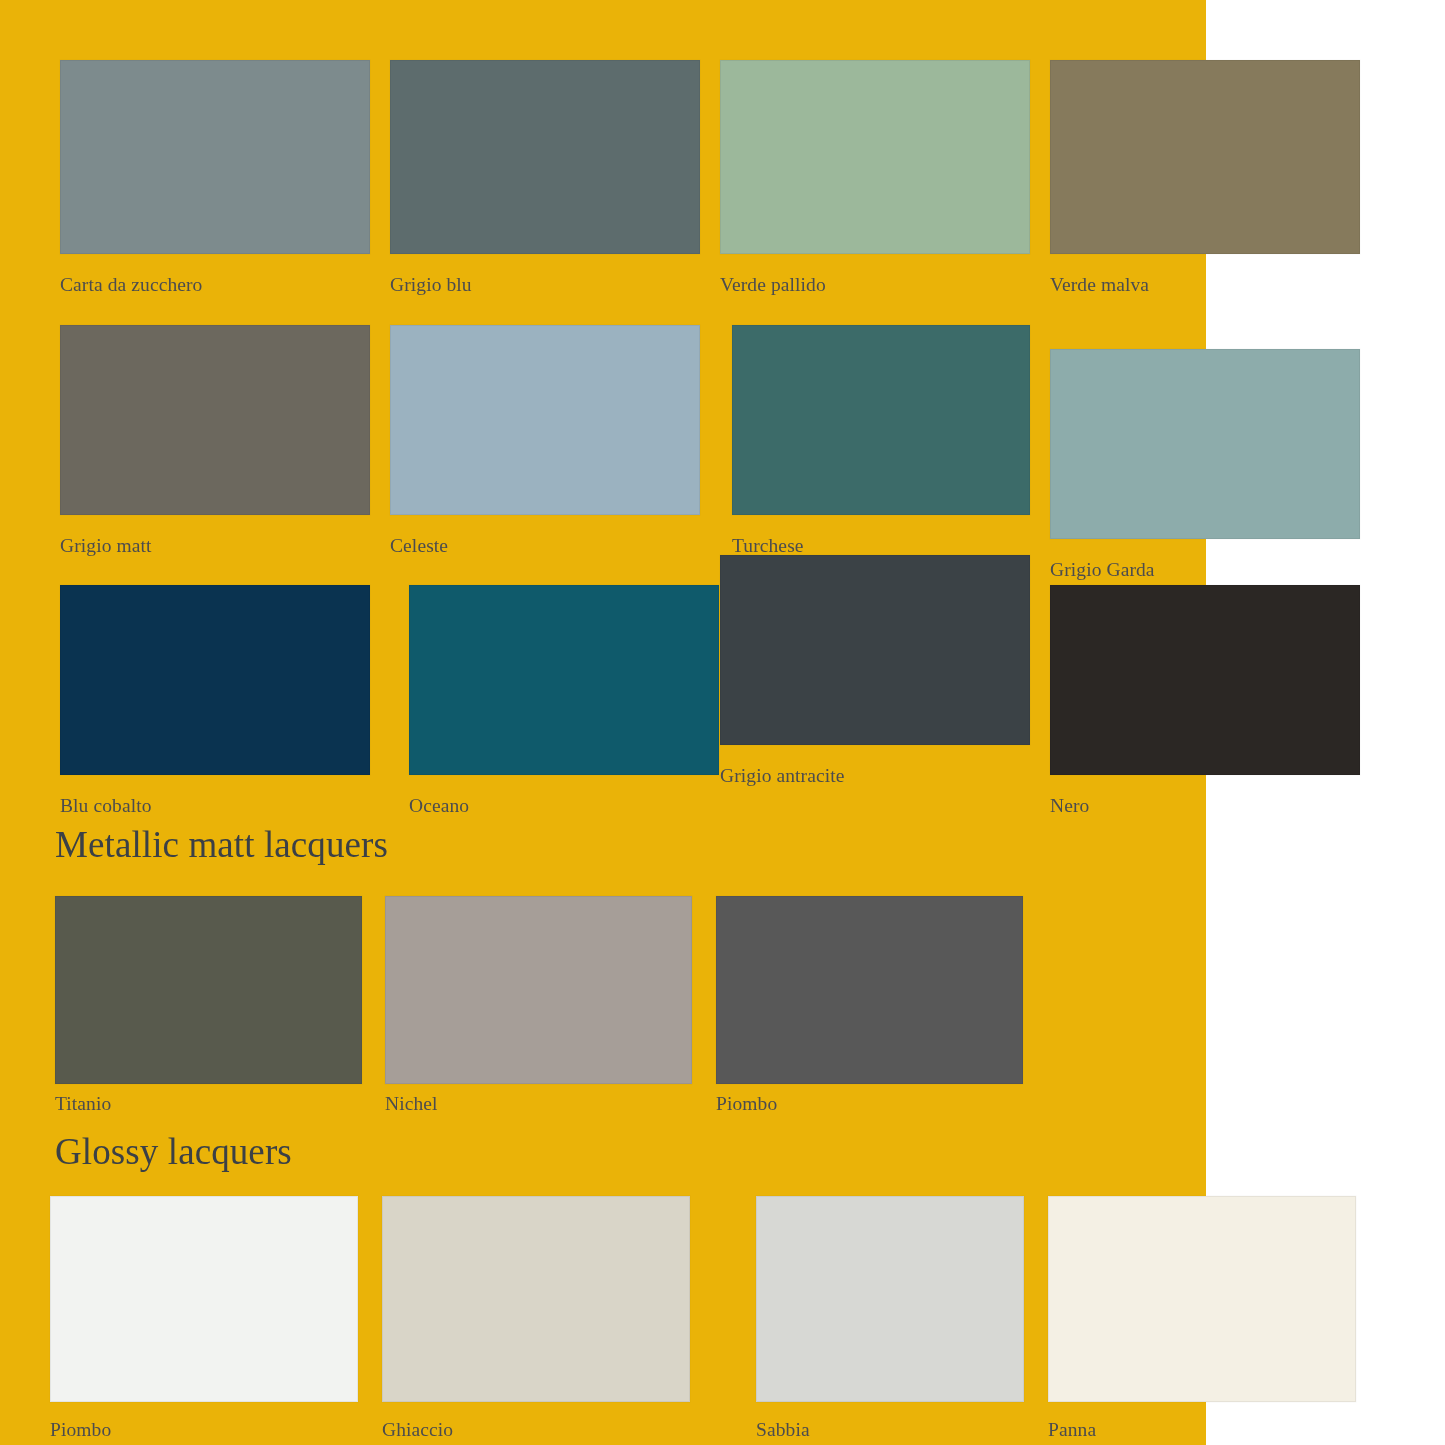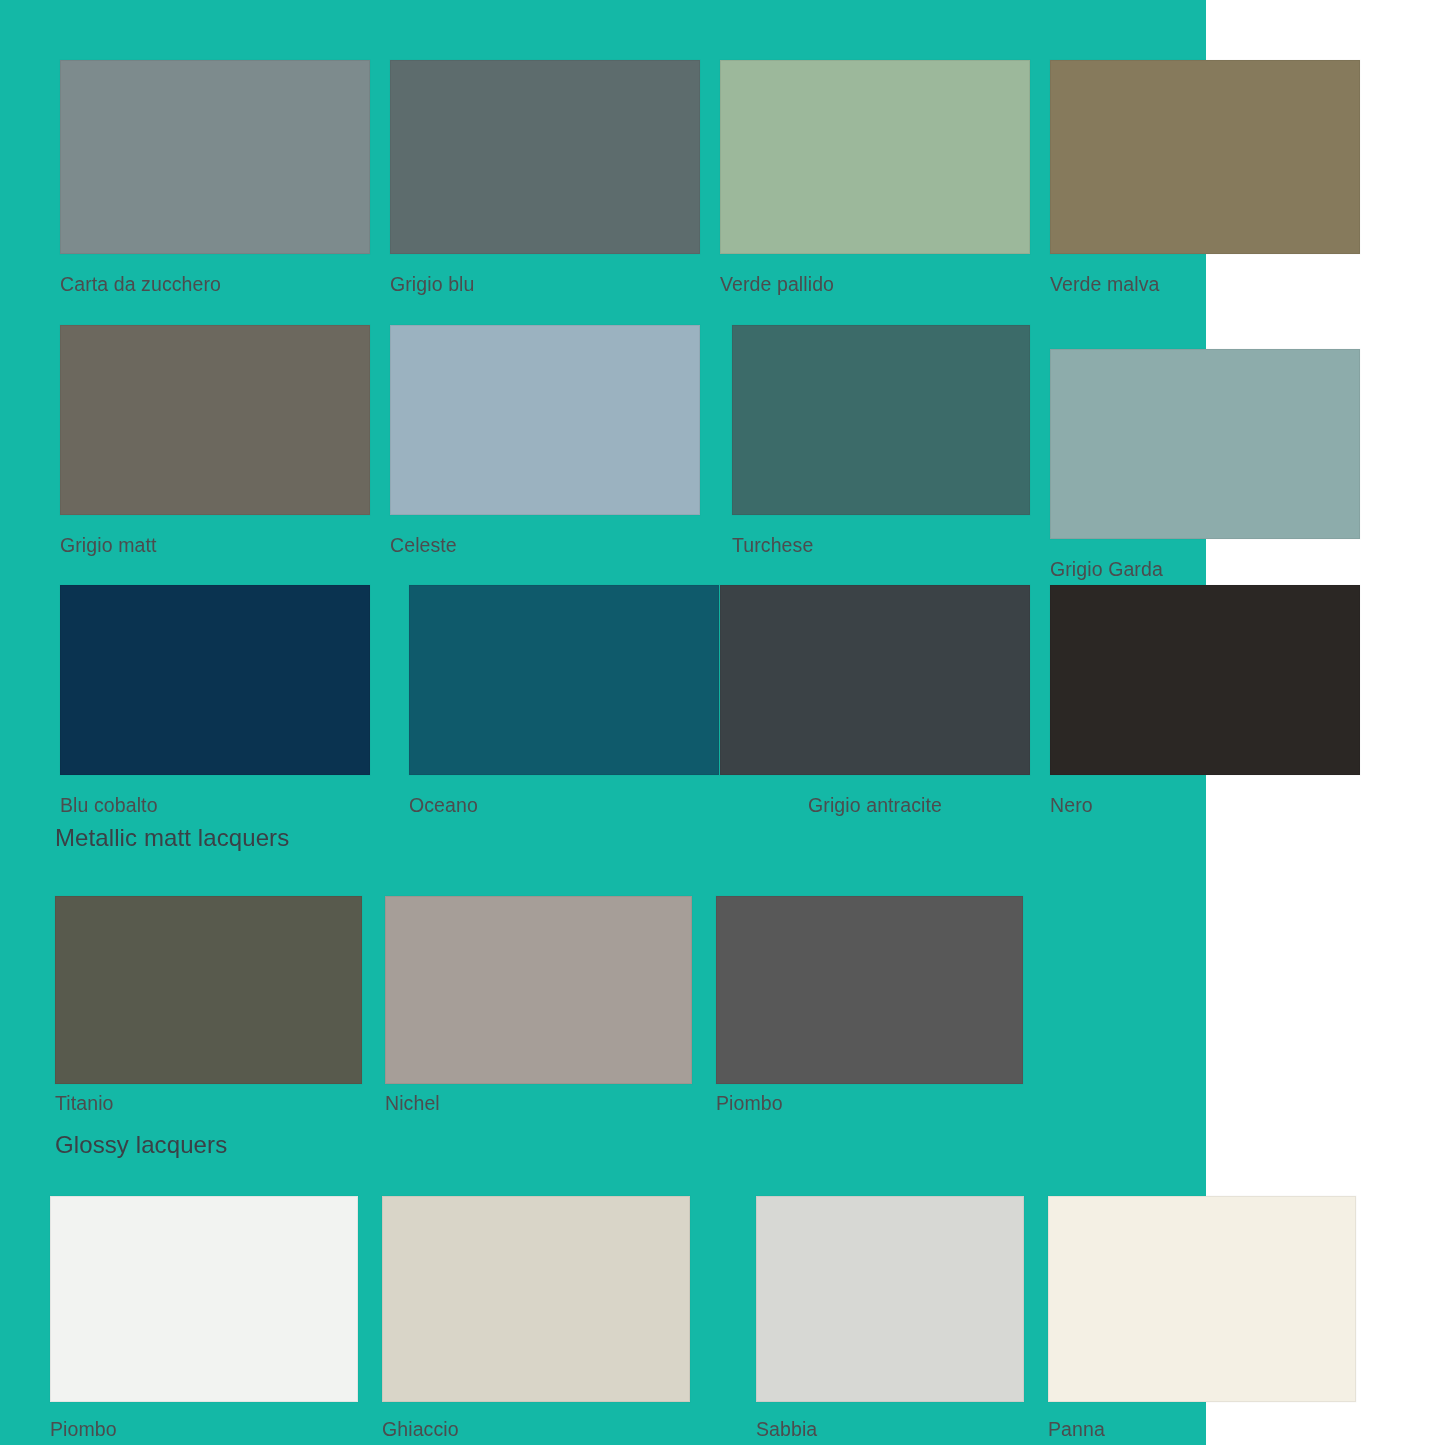--- a/index.html
+++ b/index.html
@@ -13,21 +13,22 @@
     font-family: "Liberation Sans", "DejaVu Sans", sans-serif;
     -webkit-font-smoothing: antialiased;
     position: relative;
     overflow: hidden;
   }
 
   .page {
     position: relative;
     width: 1206px;
     height: 1445px;
-    background: #14b8a6;
+    background: #eab308;
+    font-family: Liberation Serif, serif;
   }
 
   
   .swatch-cell {
     position: absolute;
     box-sizing: border-box;
   }
   .swatch-chip {
     width: 100%;
     box-sizing: border-box;
@@ -40,21 +41,21 @@
     color: #4c4c4e;
     letter-spacing: 0.1px;
     white-space: nowrap;
     margin-top: 21px;
     font-weight: 400;
   }
 
   
   .section-heading {
     position: absolute;
-    font-size: 24px;
+    font-size: 37px;
     line-height: 1;
     color: #3b4046;
     font-weight: 400;
     letter-spacing: 0.1px;
     white-space: nowrap;
   }
 
   
   .grid-main .swatch-cell { width: 310px; }
   .grid-main .swatch-chip { height: 194px; }
@@ -113,21 +114,21 @@
     </div>
 
     <div class="swatch-cell r3" style="left:60px;  top:585px;">
       <div class="swatch-chip" style="background:#0a3350;"></div>
       <div class="swatch-label">Blu cobalto</div>
     </div>
     <div class="swatch-cell r3" style="left:390px; top:585px;margin-left:19px;">
       <div class="swatch-chip" style="background:#0f5a6b;"></div>
       <div class="swatch-label">Oceano</div>
     </div>
-    <div class="swatch-cell r3" style="left:720px; top:585px;text-align:center;">
+    <div class="swatch-cell r3" style="left:720px; top:555px;">
       <div class="swatch-chip" style="background:#3b4246;"></div>
       <div class="swatch-label">Grigio antracite</div>
     </div>
     <div class="swatch-cell r3" style="left:1050px; top:585px;">
       <div class="swatch-chip" style="background:#2b2724;"></div>
       <div class="swatch-label">Nero</div>
     </div>
   </div>
 
   <div class="section-heading" style="left:55px; top:826px;">Metallic matt lacquers</div>

